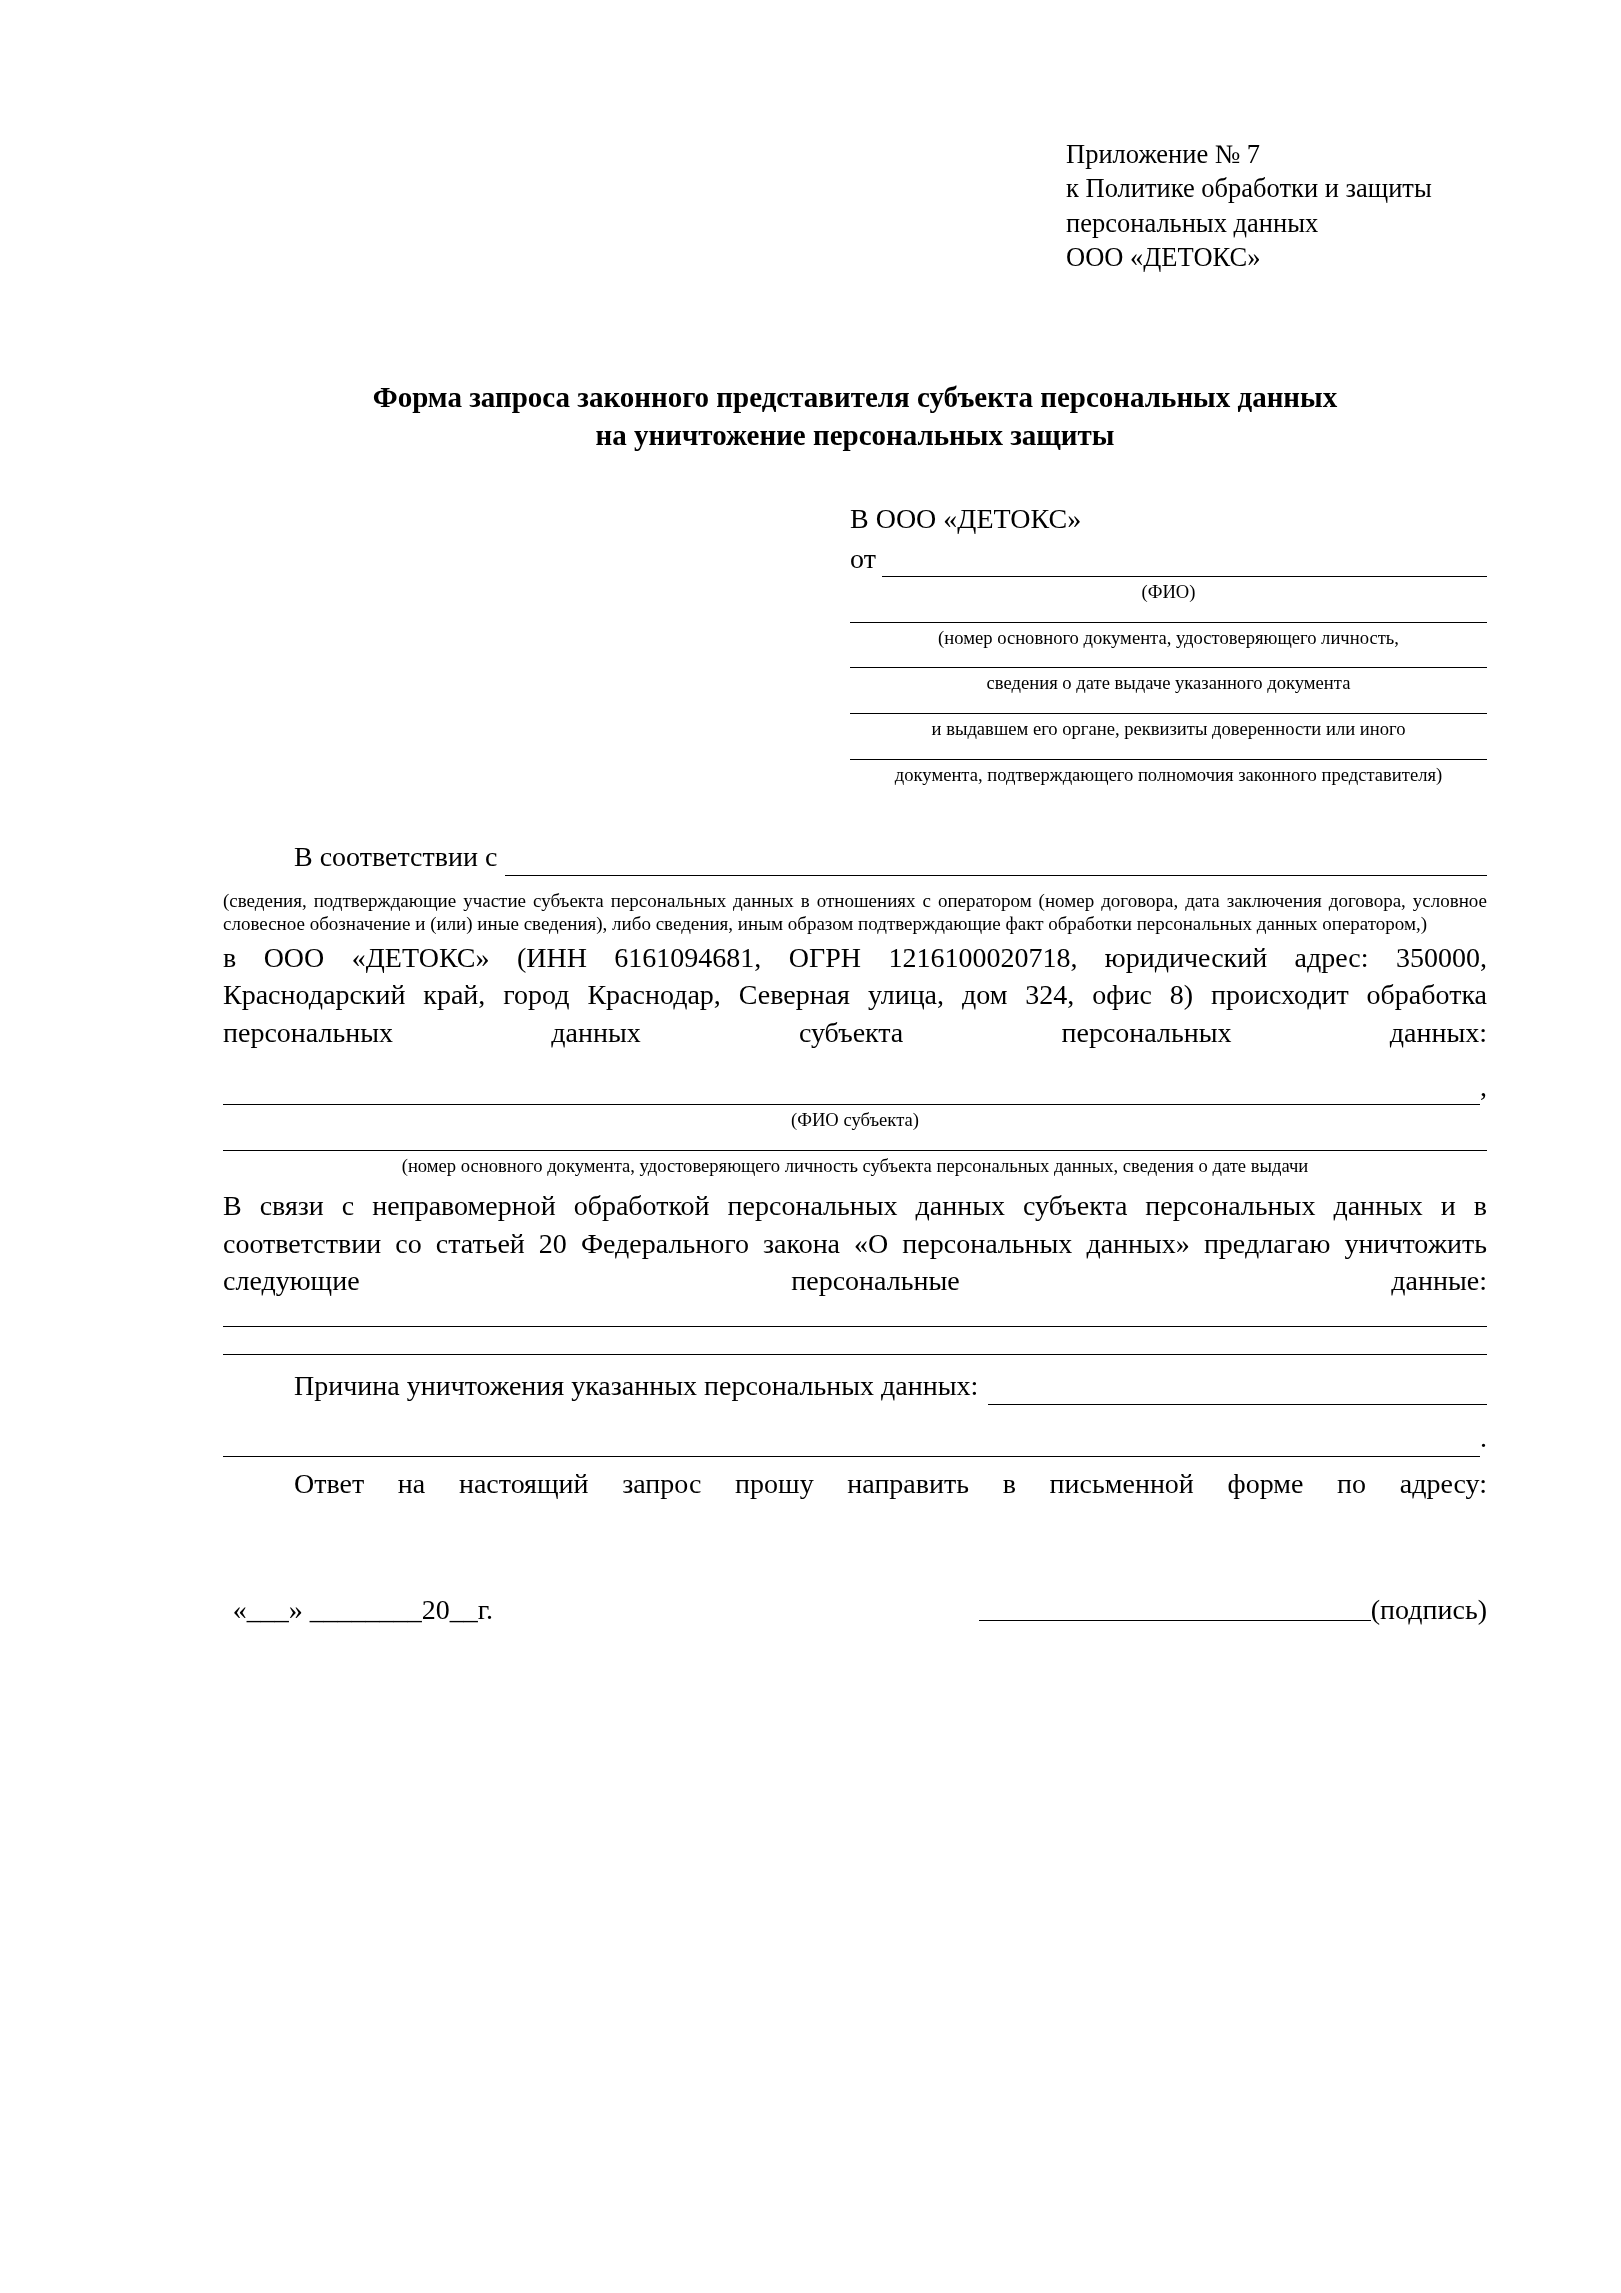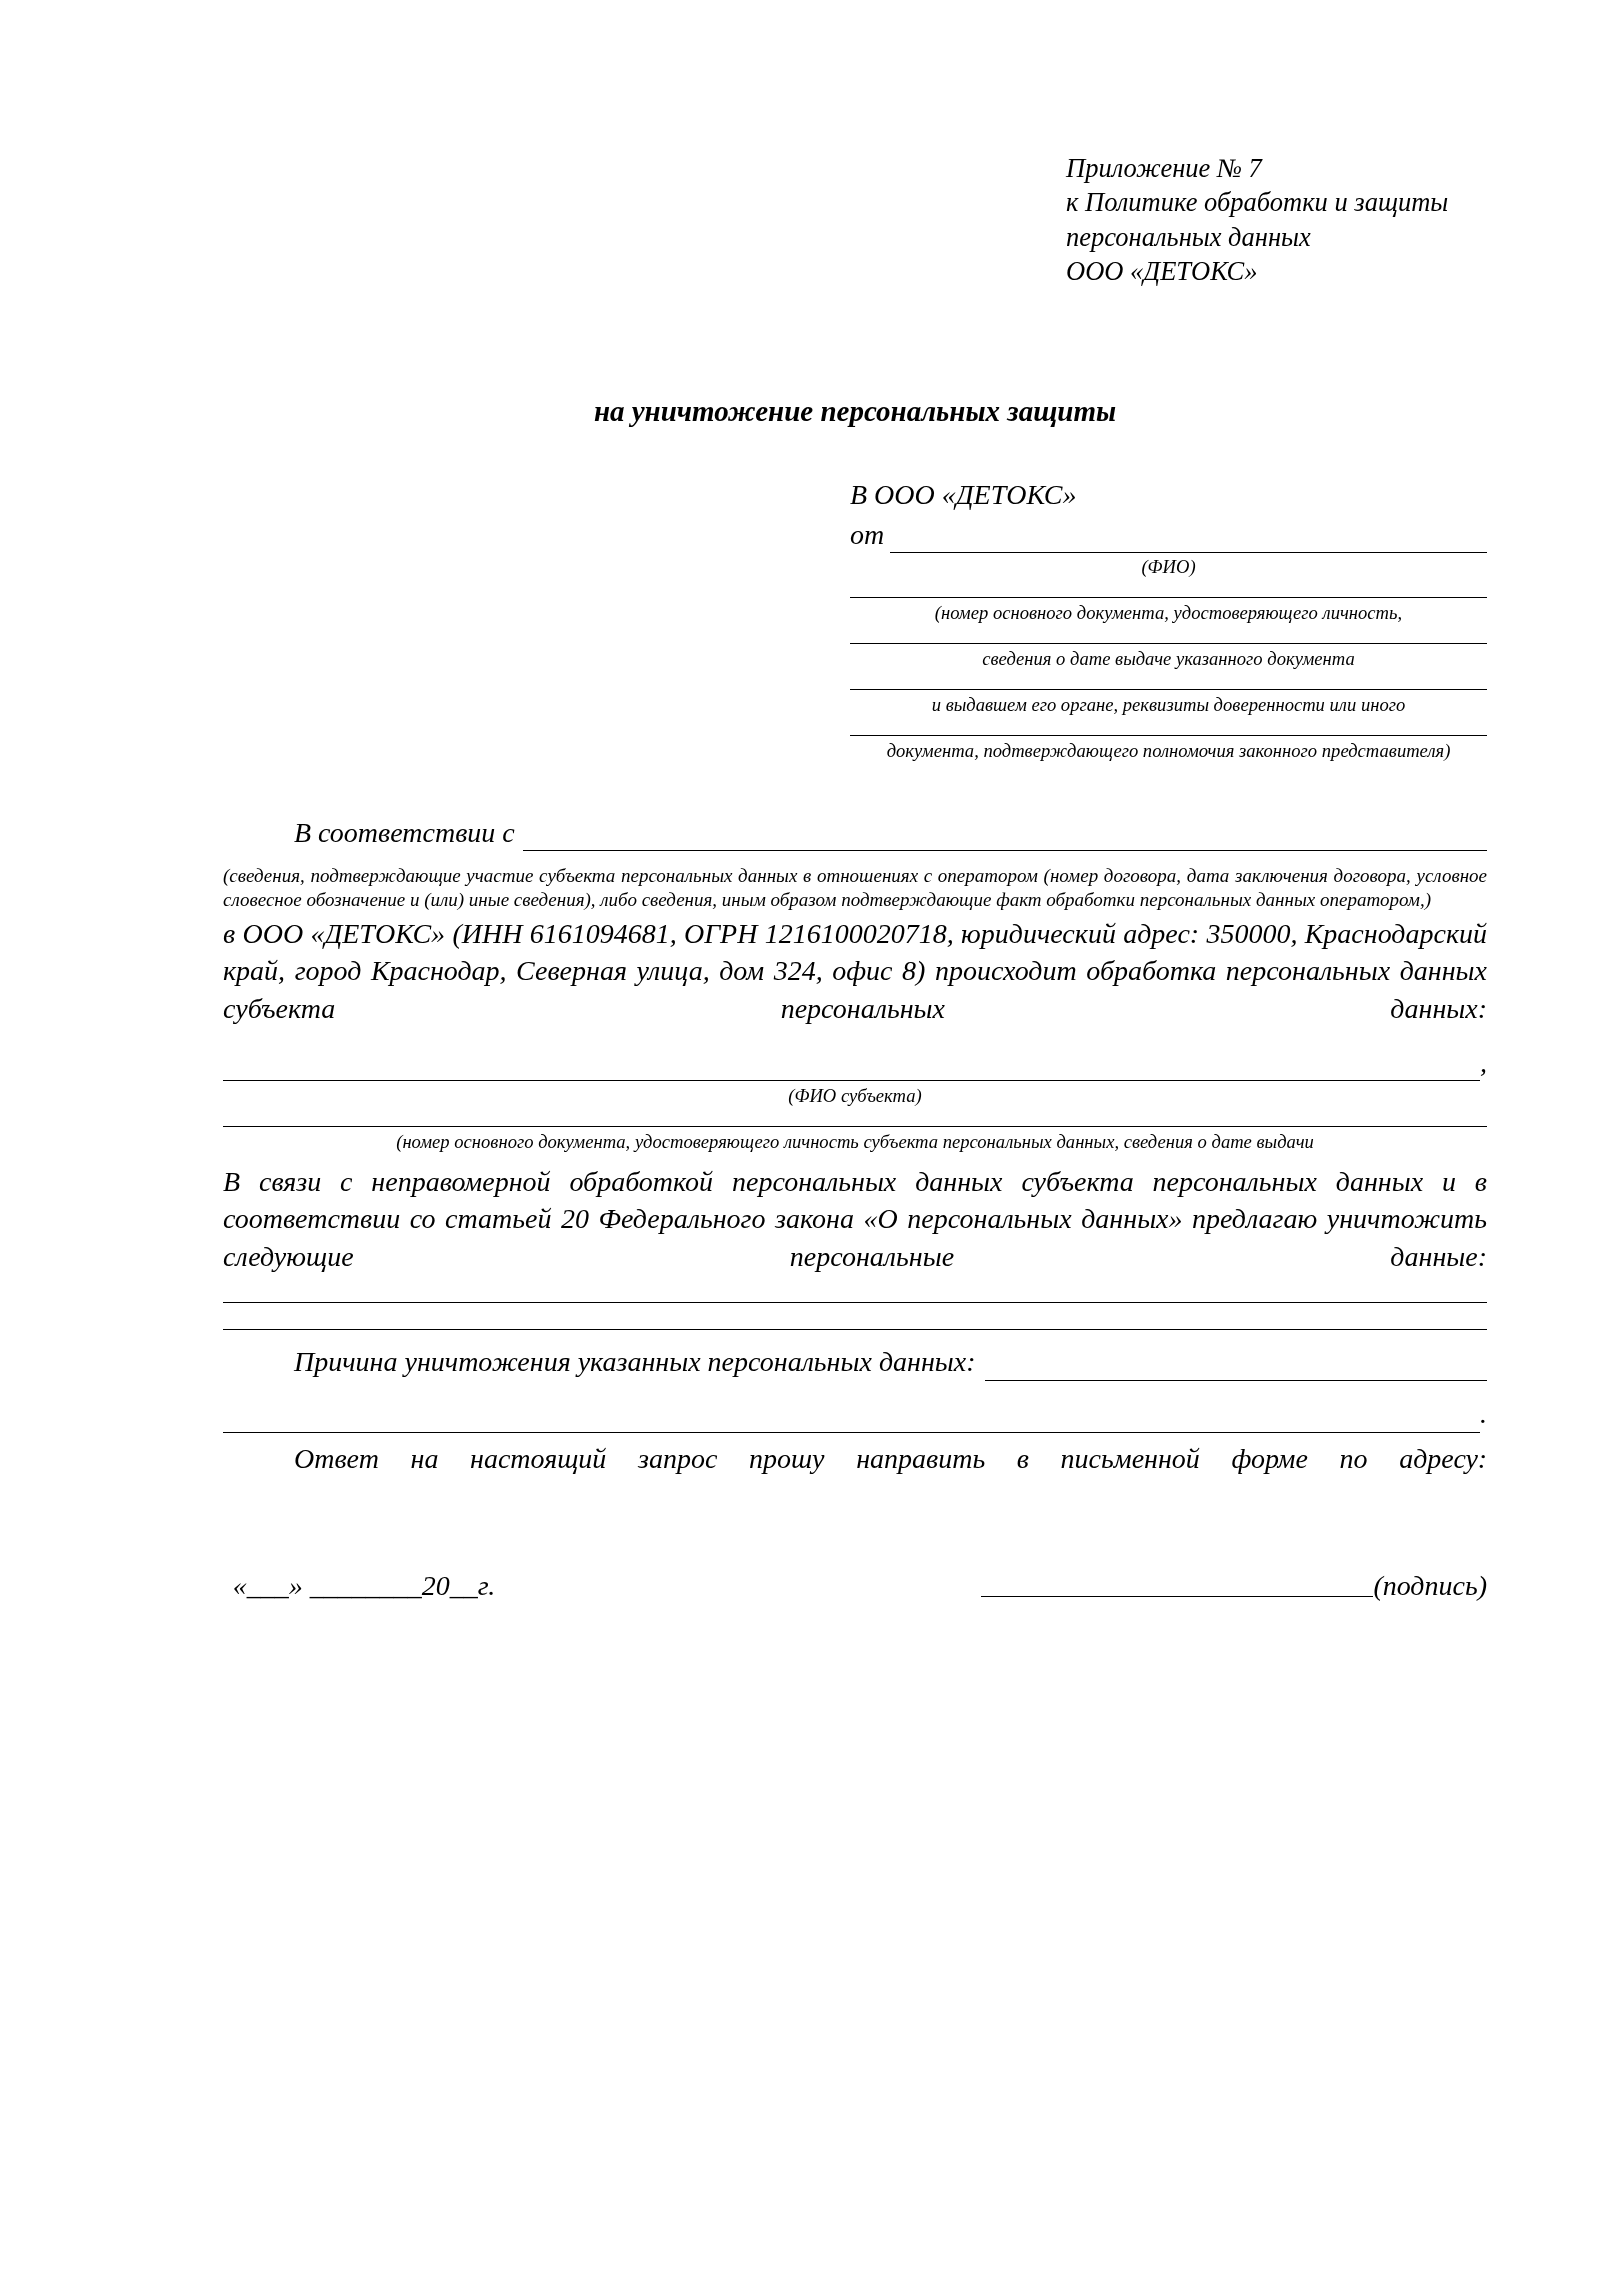--- a/index.html
+++ b/index.html
@@ -13,23 +13,22 @@
     height: 2294px;
     background: #ffffff;
     font-family: "Liberation Serif", "DejaVu Serif", serif;
     color: #000000;
     box-sizing: border-box;
     overflow: hidden;
   }
   .sheet {
     position: absolute;
     left: 223px;
-    top: 151px;
+    top: 137px;
     width: 1264px;
-    font-style: italic;
   }
 
   
   .appendix {
     margin-left: 843px;
     font-size: 26.5px;
     line-height: 1.30;
   }
   .appendix div { white-space: nowrap; }
 
@@ -139,20 +138,21 @@
   <div class="sheet">
 
     <div class="appendix">
       <div>Приложение № 7</div>
       <div>к Политике обработки и защиты</div>
       <div>персональных данных</div>
       <div>ООО «ДЕТОКС»</div>
     </div>
 
     <div class="title">
+      <div>Форма запроса законного представителя субъекта персональных данных</div>
       <div>на уничтожение персональных защиты</div>
     </div>
 
     <div class="addr">
       <div>В ООО «ДЕТОКС»</div>
 
       <div class="ot-row">
         <span class="lbl">от</span>
         <span class="rule"></span>
       </div>

